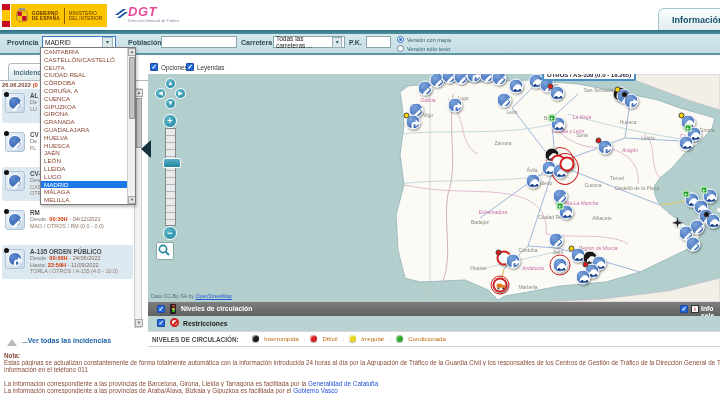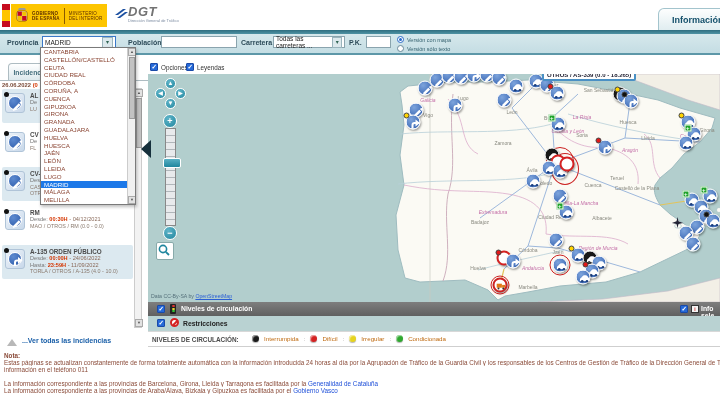--- a/index.html
+++ b/index.html
@@ -7,21 +7,21 @@
     font-family:"Liberation Sans",sans-serif;-webkit-font-smoothing:antialiased;}
   .abs{position:absolute;}
   
   #flag{left:2px;top:4px;width:8px;height:23px;}
   #flag .b1,#flag .b3{height:6px;background:#c60b1e;}
   #flag .b2{height:11px;background:#ffc400;}
   #gobbox{left:11px;top:4px;width:96px;height:23px;background:#fdc500;display:flex;align-items:center;}
   .gob-txt{font-size:4.5px;font-weight:bold;color:#5a2d00;line-height:5px;letter-spacing:.2px;}
   #gob-div{width:1px;height:16px;background:#8a5a00;margin:0 4px;}
   #dgtlogo{left:114px;top:5px;width:70px;height:24px;}
-  #dgt-word{font-size:13px;font-weight:bold;font-style:italic;color:#737373;letter-spacing:.5px;line-height:13px;}
+  #dgt-word{font-size:13px;font-weight:bold;font-style:italic;color:#ec4899;letter-spacing:.5px;line-height:13px;}
   #dgt-sub{font-size:4px;color:#7a8aa0;line-height:5px;}
   #info-tab{left:658px;top:8px;width:100px;height:22px;border:1px solid #a3c4cd;border-bottom:none;
     border-radius:6px 6px 0 0;background:linear-gradient(#fdfefe,#e0edf0);
     font-size:9px;font-weight:bold;color:#14506b;padding:6px 0 0 13px;box-sizing:border-box;}
   #tealbar{left:0;top:30px;width:720px;height:4px;background:linear-gradient(#2f6e80,#4f93a4);}
   
   #toolbar{left:0;top:34px;width:720px;height:19px;background:linear-gradient(#d6e8ec,#c4dde3);
     border-bottom:2px solid #5d97a8;box-sizing:content-box;}
   .tb-label{position:absolute;top:5px;font-size:7px;font-weight:bold;color:#2c4a58;}
   .tb-select,.tb-input{position:absolute;top:2px;height:12px;background:#fff;border:1px solid #8aa4ae;

